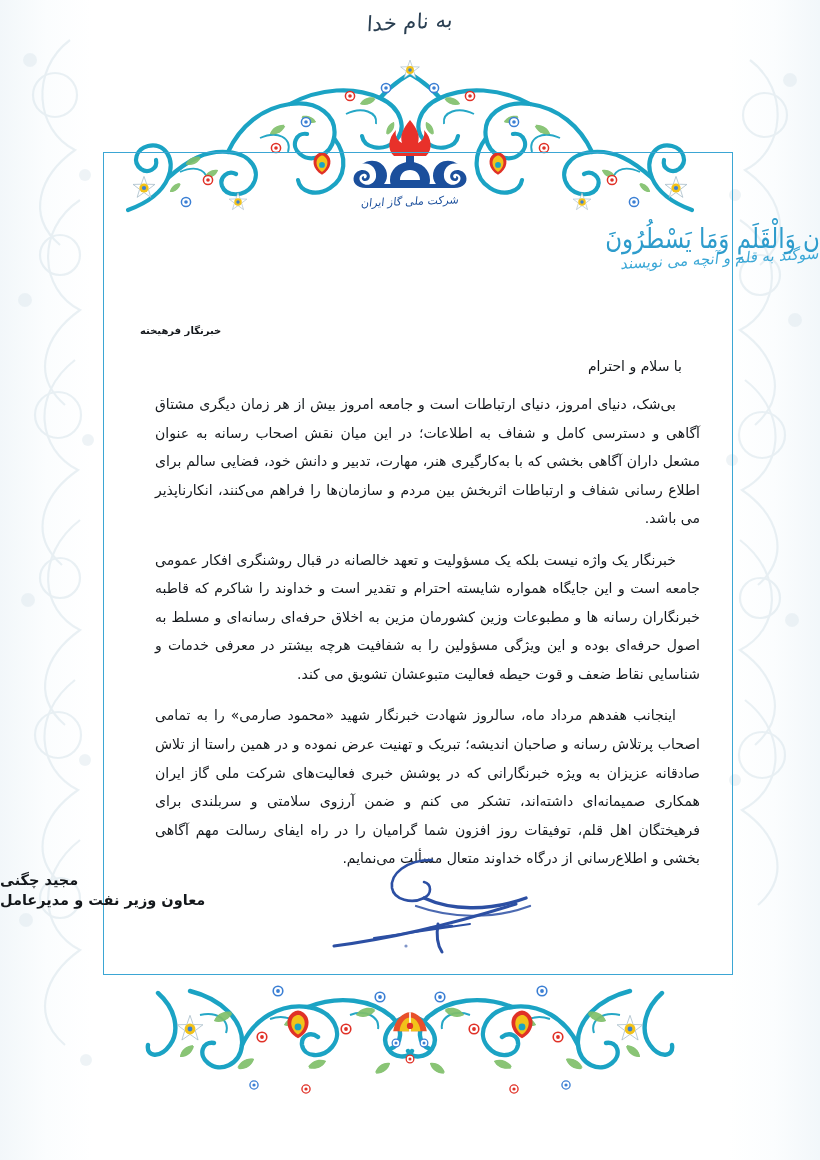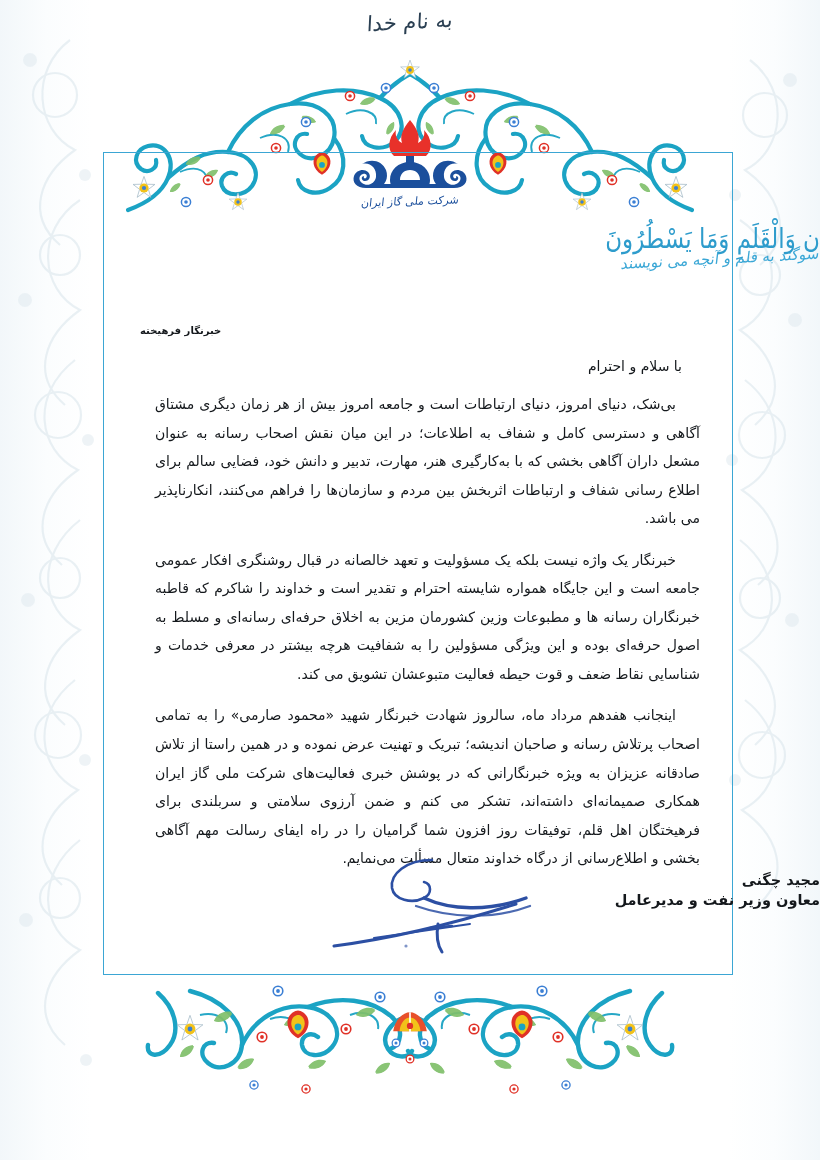--- a/index.html
+++ b/index.html
@@ -73,21 +73,21 @@
   }
   .para{
     font-size:14px;color:#14181c;line-height:2.04;
     margin:0 0 13px 15px;text-align:justify;text-align-last:right;
   }
   .para:first-line{}
   .para.indent{text-indent:24px;}
 
   
   .sig-block{
-    position:absolute;left:0;right:0;top:872px;text-align:right;
+    position:absolute;left:0;right:0;top:872px;text-align:left;
   }
   .sig-name{
     font-size:14.5px;font-weight:bold;color:#14181c;margin-bottom:4px;
   }
   .sig-title{
     font-size:14.5px;font-weight:bold;color:#14181c;
   }
   .sig-mark{
     position:absolute;left:320px;top:-18px;width:230px;height:100px;
     pointer-events:none;

